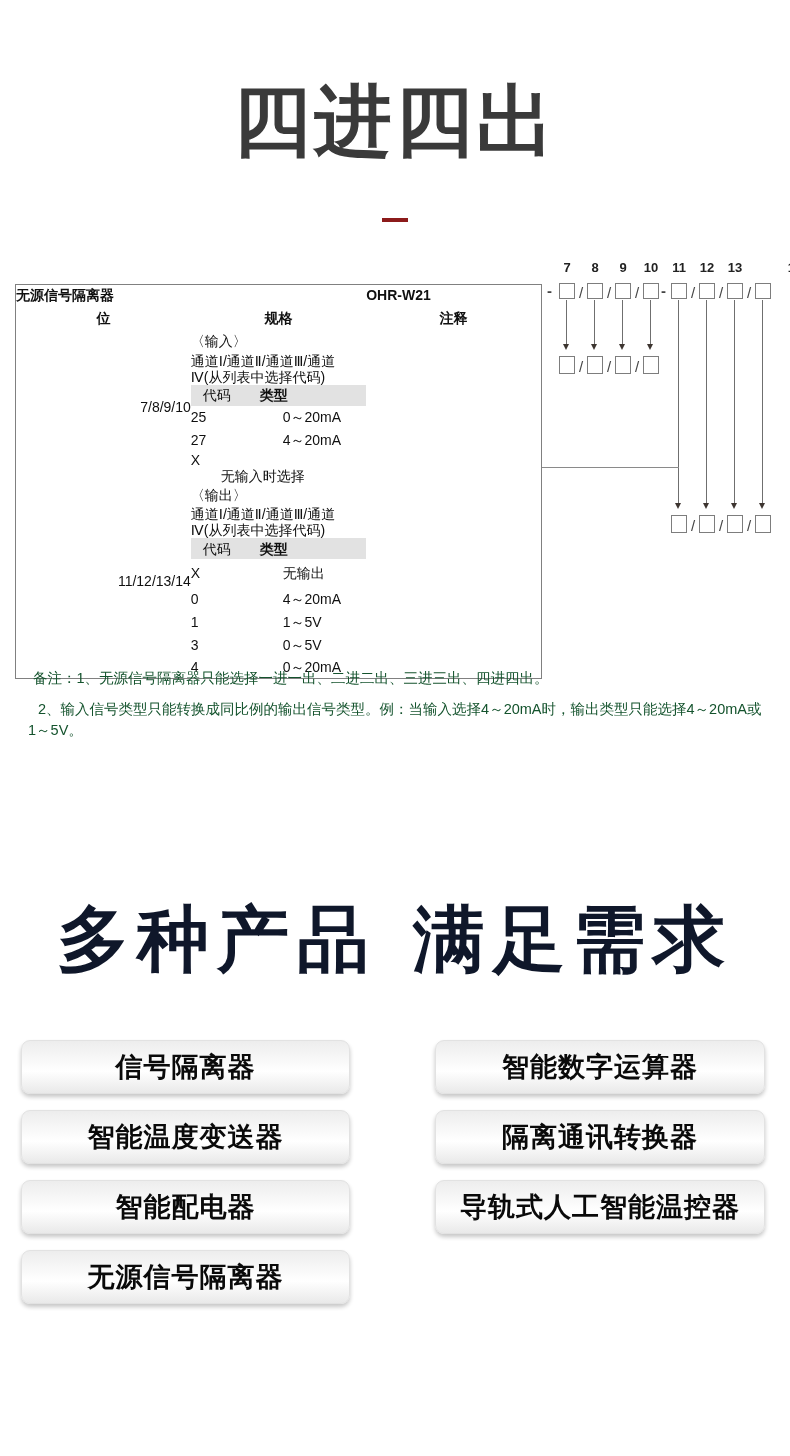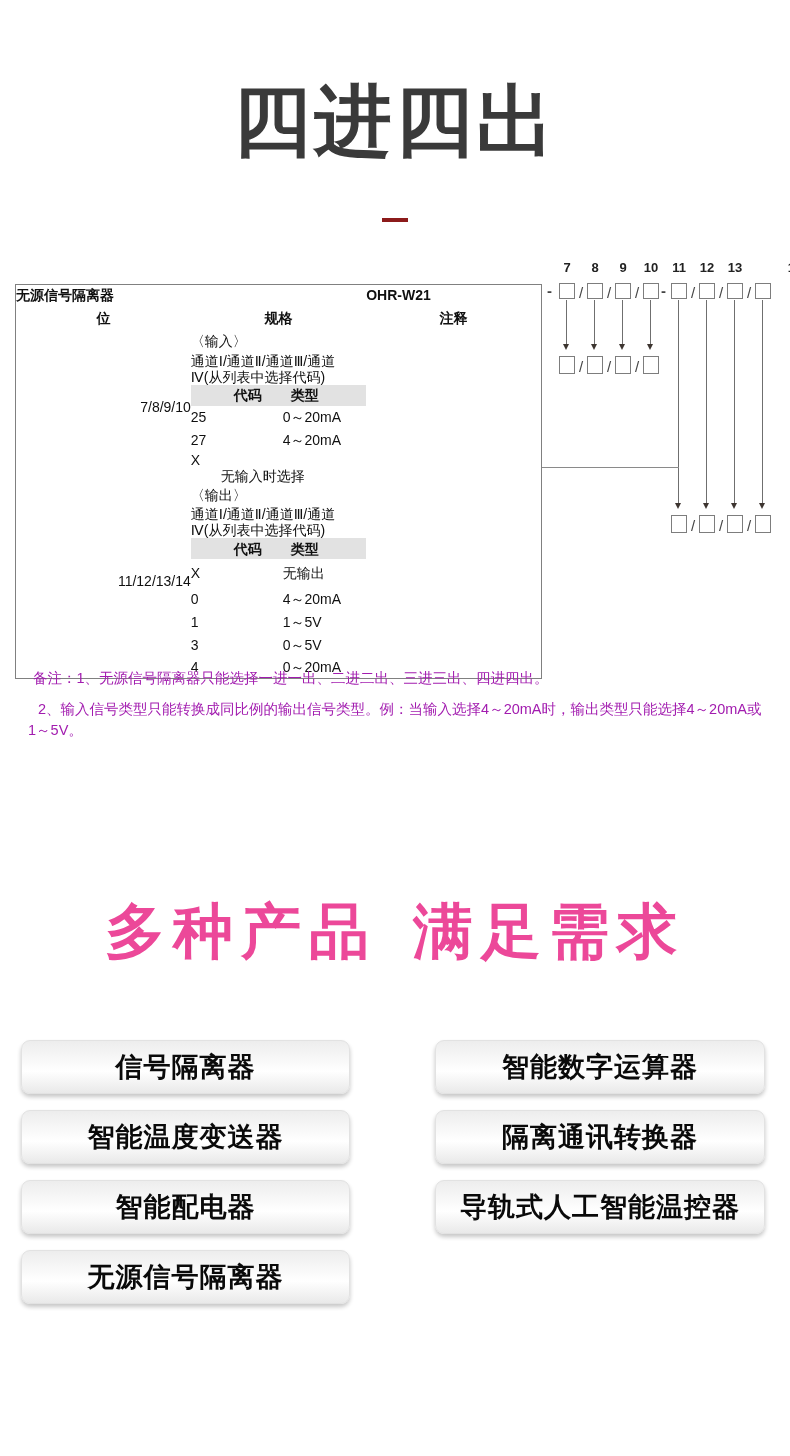--- a/index.html
+++ b/index.html
@@ -6,55 +6,55 @@
   #page{position:relative;width:790px;height:1456px;margin:0 auto;background:#ffffff;
         font-family:"Liberation Sans","DejaVu Sans",sans-serif;overflow:hidden;}
 
   
   .main-title{position:absolute;top:70px;left:0;width:100%;text-align:center;
     font-size:78px;font-weight:900;color:#3a3a3a;letter-spacing:3px;}
   .title-dash{position:absolute;top:218px;left:50%;transform:translateX(-50%);
     width:26px;height:4px;background:#8c1b1b;}
 
   .sub-title{position:absolute;top:892px;left:0;width:100%;display:flex;
-    justify-content:center;gap:36px;font-size:60px;font-weight:900;color:#ec4899;letter-spacing:8px;}
+    justify-content:center;gap:36px;font-size:72px;font-weight:900;color:#0f172a;letter-spacing:8px;}
 
   
   .model-table{position:absolute;left:15px;top:284px;width:527px;
     border:1px solid #808080;border-collapse:collapse;table-layout:fixed;}
   .model-table td{border:0;padding:0;vertical-align:middle;font-size:14px;color:#101010;line-height:1.15;}
   .bb{border-bottom:1px solid #808080;}
   .brr{border-right:1px solid #808080;}
   tr.h21{height:21px}tr.h22{height:22px}tr.h23{height:23px}tr.h24{height:24px}tr.h25{height:25px}tr.h28{height:28px}
   .bold{font-weight:700;}
   .cell-pname{padding-left:3px;font-size:15px;}
   .cell-model{font-size:14px;letter-spacing:0;}
   .cell-center{text-align:center;}
   .cell-bit{text-align:right;vertical-align:top;padding-top:4px;font-size:13px;}
   .cell-spec{padding-left:3px;}
   .gray{background:#e2e2e2;}
-  .ghdr-code{display:inline-block;margin-left:43px;font-weight:700;text-align:right;}
+  .ghdr-code{display:inline-block;margin-left:12px;font-weight:400;text-align:right;}
   .ghdr-type{display:inline-block;margin-left:25px;font-weight:700;}
   .code-val{display:inline-block;width:58px;text-align:left;}
   .type-val{display:inline-block;margin-left:30px;}
 
   
   .dg{position:absolute;}
   .digit{position:absolute;top:260px;transform:translateX(-50%);font-size:13px;font-weight:700;color:#222;}
   .cbox{position:absolute;width:16px;height:16px;border:1px solid #7d7d7d;background:#fff;box-sizing:border-box;}
   .cbox.tall{height:18px;}
   .slash{position:absolute;transform:translateX(-50%);font-size:15px;color:#444;}
   .fdash{position:absolute;font-size:15px;font-weight:700;color:#444;}
   .vline{position:absolute;width:1px;background:#6f6f6f;}
   .ahead{position:absolute;width:0;height:0;border-left:3.5px solid transparent;
     border-right:3.5px solid transparent;border-top:6px solid #3d3530;}
   .hconn{position:absolute;left:542px;top:467px;width:137px;height:1px;background:#8a8a8a;}
 
   
-  .notes{position:absolute;left:28px;top:668px;width:736px;font-size:14.5px;color:#a21caf;line-height:21px;}
+  .notes{position:absolute;left:28px;top:668px;width:736px;font-size:14.5px;color:#14532d;line-height:21px;}
   .notes p{margin:0 0 10px 0;}
   .notes p.n1{text-indent:5px;}
   .notes p.n2,.notes p.n3{text-indent:10px;}
 
   
   .col-left{position:absolute;left:21px;top:1040px;width:329px;display:flex;flex-direction:column;gap:16px;}
   .col-right{position:absolute;left:435px;top:1040px;width:330px;display:flex;flex-direction:column;gap:16px;}
   .pbtn{height:52px;border-radius:9px;border:1px solid #e2e2e2;
     background:linear-gradient(180deg,#ededed 0%,#fafafa 42%,#ffffff 58%,#e9e9e9 100%);
     box-shadow:0 3px 4px rgba(0,0,0,0.22);

